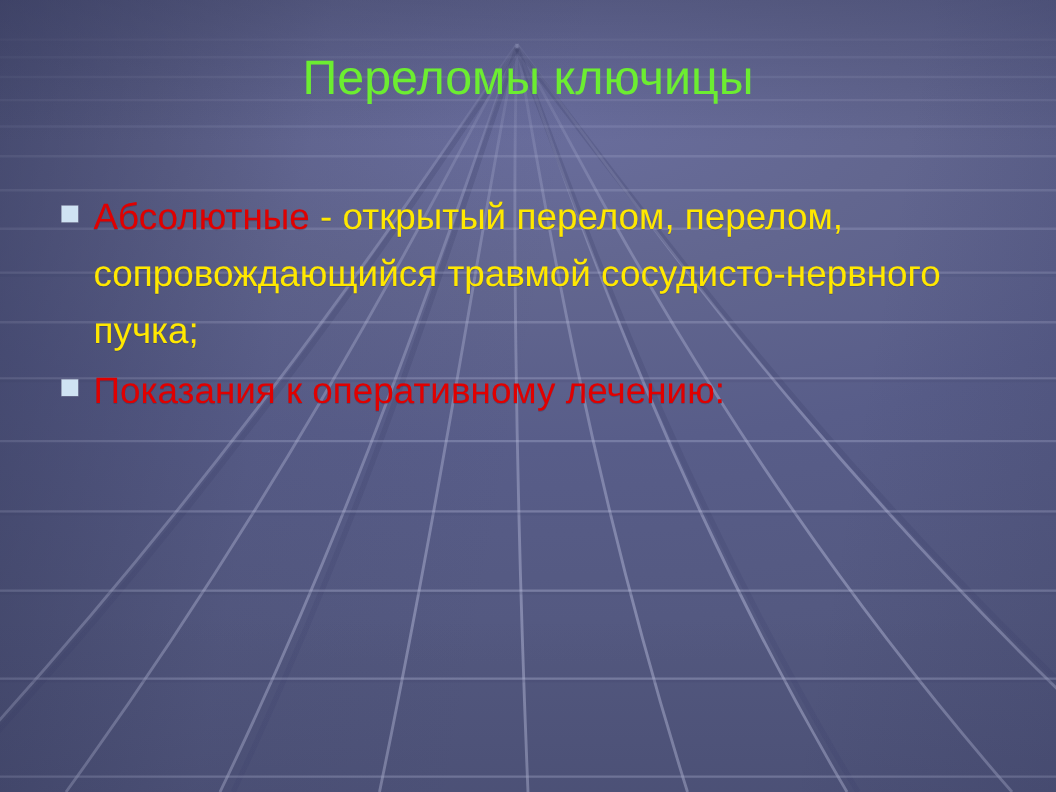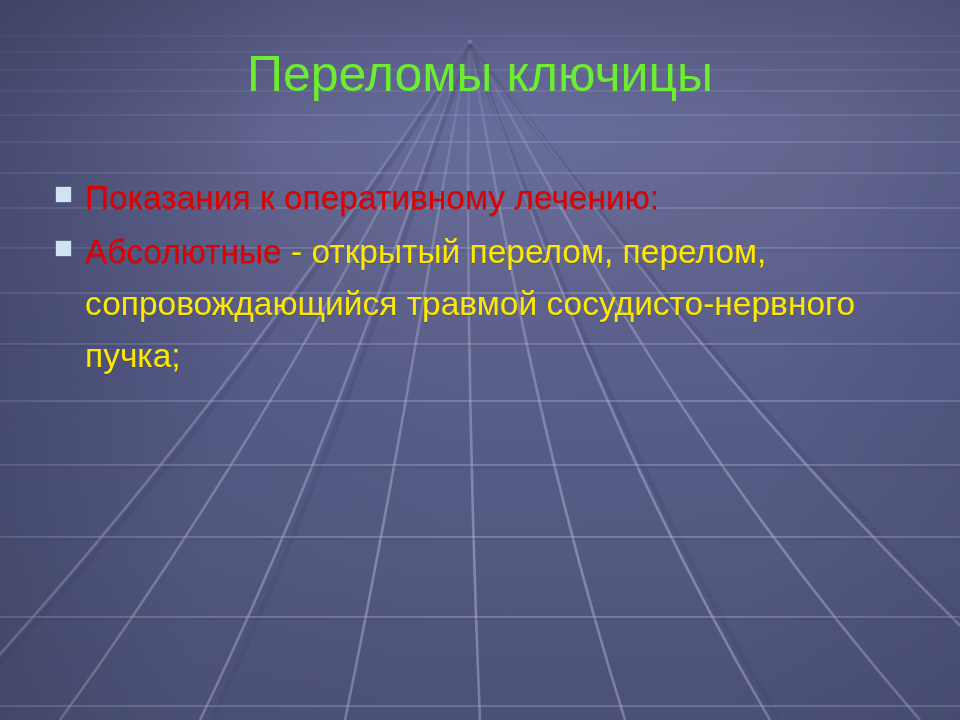--- a/index.html
+++ b/index.html
@@ -49,21 +49,21 @@
     pointer-events: none;
   }
 
   
   .title {
     position: absolute;
     left: 0;
     right: 0;
     top: 48px;
     text-align: center;
-    font-size: 50px;
+    font-size: 44px;
     line-height: 1.05;
     font-weight: 400;
     color: #6ced31;
     letter-spacing: 0px;
     white-space: nowrap;
   }
 
   
   .body {
     position: absolute;
@@ -166,28 +166,28 @@
   <div class="bg-shade-left"></div>
   <div class="bg-vignette"></div>
 
   <div class="title">Переломы ключицы</div>
 
   <div class="body">
 
     <div class="bullet-row">
       <span class="bullet-mark"></span>
       <div class="bullet-text">
-        <span class="lead">Показания к оперативному лечению:</span><span></span>
+        <span class="lead">Абсолютные</span><span> - открытый перелом, перелом, сопровождающийся травмой сосудисто-нервного пучка;</span>
       </div>
     </div>
 
     <div class="bullet-row">
       <span class="bullet-mark"></span>
       <div class="bullet-text">
-        <span class="lead">Абсолютные</span><span> - открытый перелом, перелом, сопровождающийся травмой сосудисто-нервного пучка;</span>
+        <span class="lead">Показания к оперативному лечению:</span><span></span>
       </div>
     </div>
 
     <div class="gap-sm"></div>
 
 
   </div>
 </div>
 
 </body></html>

